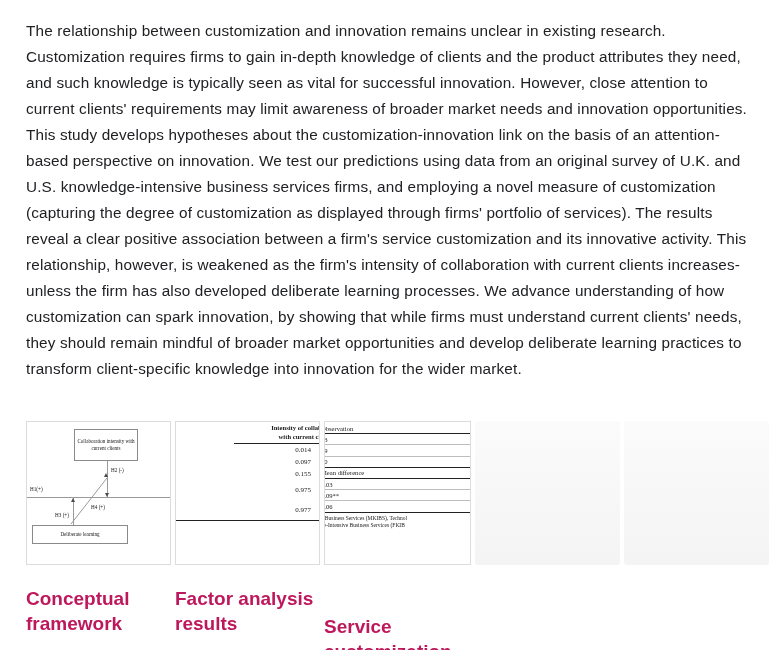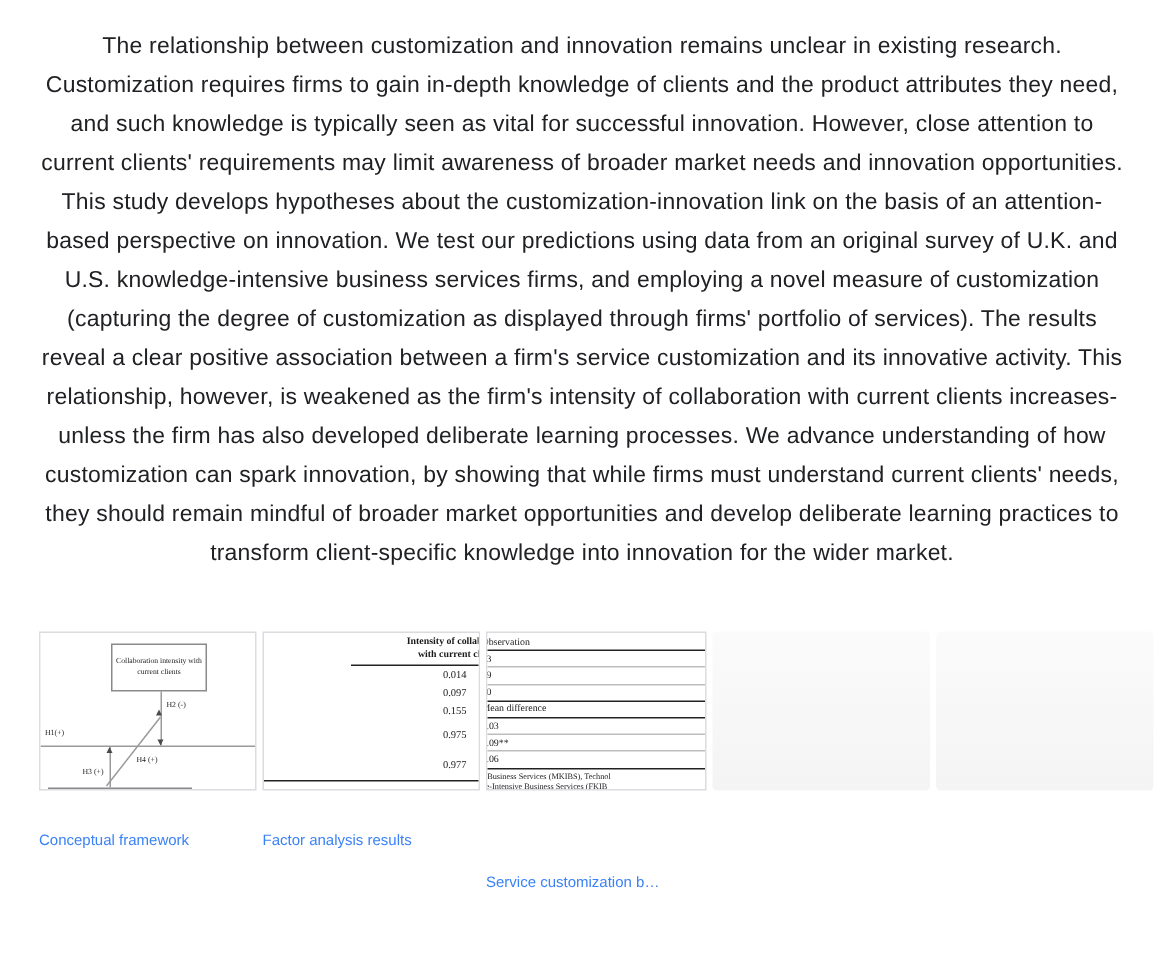--- a/index.html
+++ b/index.html
@@ -20,21 +20,21 @@
 
   
   .abstract {
     position: absolute;
     left: 26px;
     top: 18px;
     width: 724px;
     font-size: 15.3px;
     line-height: 26px;
     color: #202124;
-    text-align: center;
+    text-align: left;
     letter-spacing: 0.01em;
   }
 
   
   .figure-strip {
     position: absolute;
     left: 26px;
     top: 421px;
     width: 747px;
     height: 220px;
@@ -47,37 +47,38 @@
     width: 145px;
     flex: 0 0 145px;
     display: flex;
     flex-direction: column;
   }
   .fig-card.wide { width: 147px; flex: 0 0 147px; gap: 28px; }
 
   .fig-thumb {
     position: relative;
     width: 100%;
-    height: 106px;
+    height: 144px;
     background: #ffffff;
     border: 1px solid #dadce0;
     overflow: hidden;
   }
   .fig-thumb.placeholder {
     border: none;
     background: linear-gradient(180deg, #fbfbfb 0%, #f7f7f7 55%, #f4f4f4 100%);
     border-radius: 3px;
   }
 
   .fig-caption {
     margin-top: 21px;
-    font-size: 10px;
+    font-size: 19px;
     line-height: 25px;
-    color: #3b82f6;
+    color: #be185d;
     word-break: break-word;
+    font-weight: bold;
   }
 
   
   .cf {
     position: absolute;
     inset: 0;
     background: #ffffff;
   }
   .cf .box {
     position: absolute;

